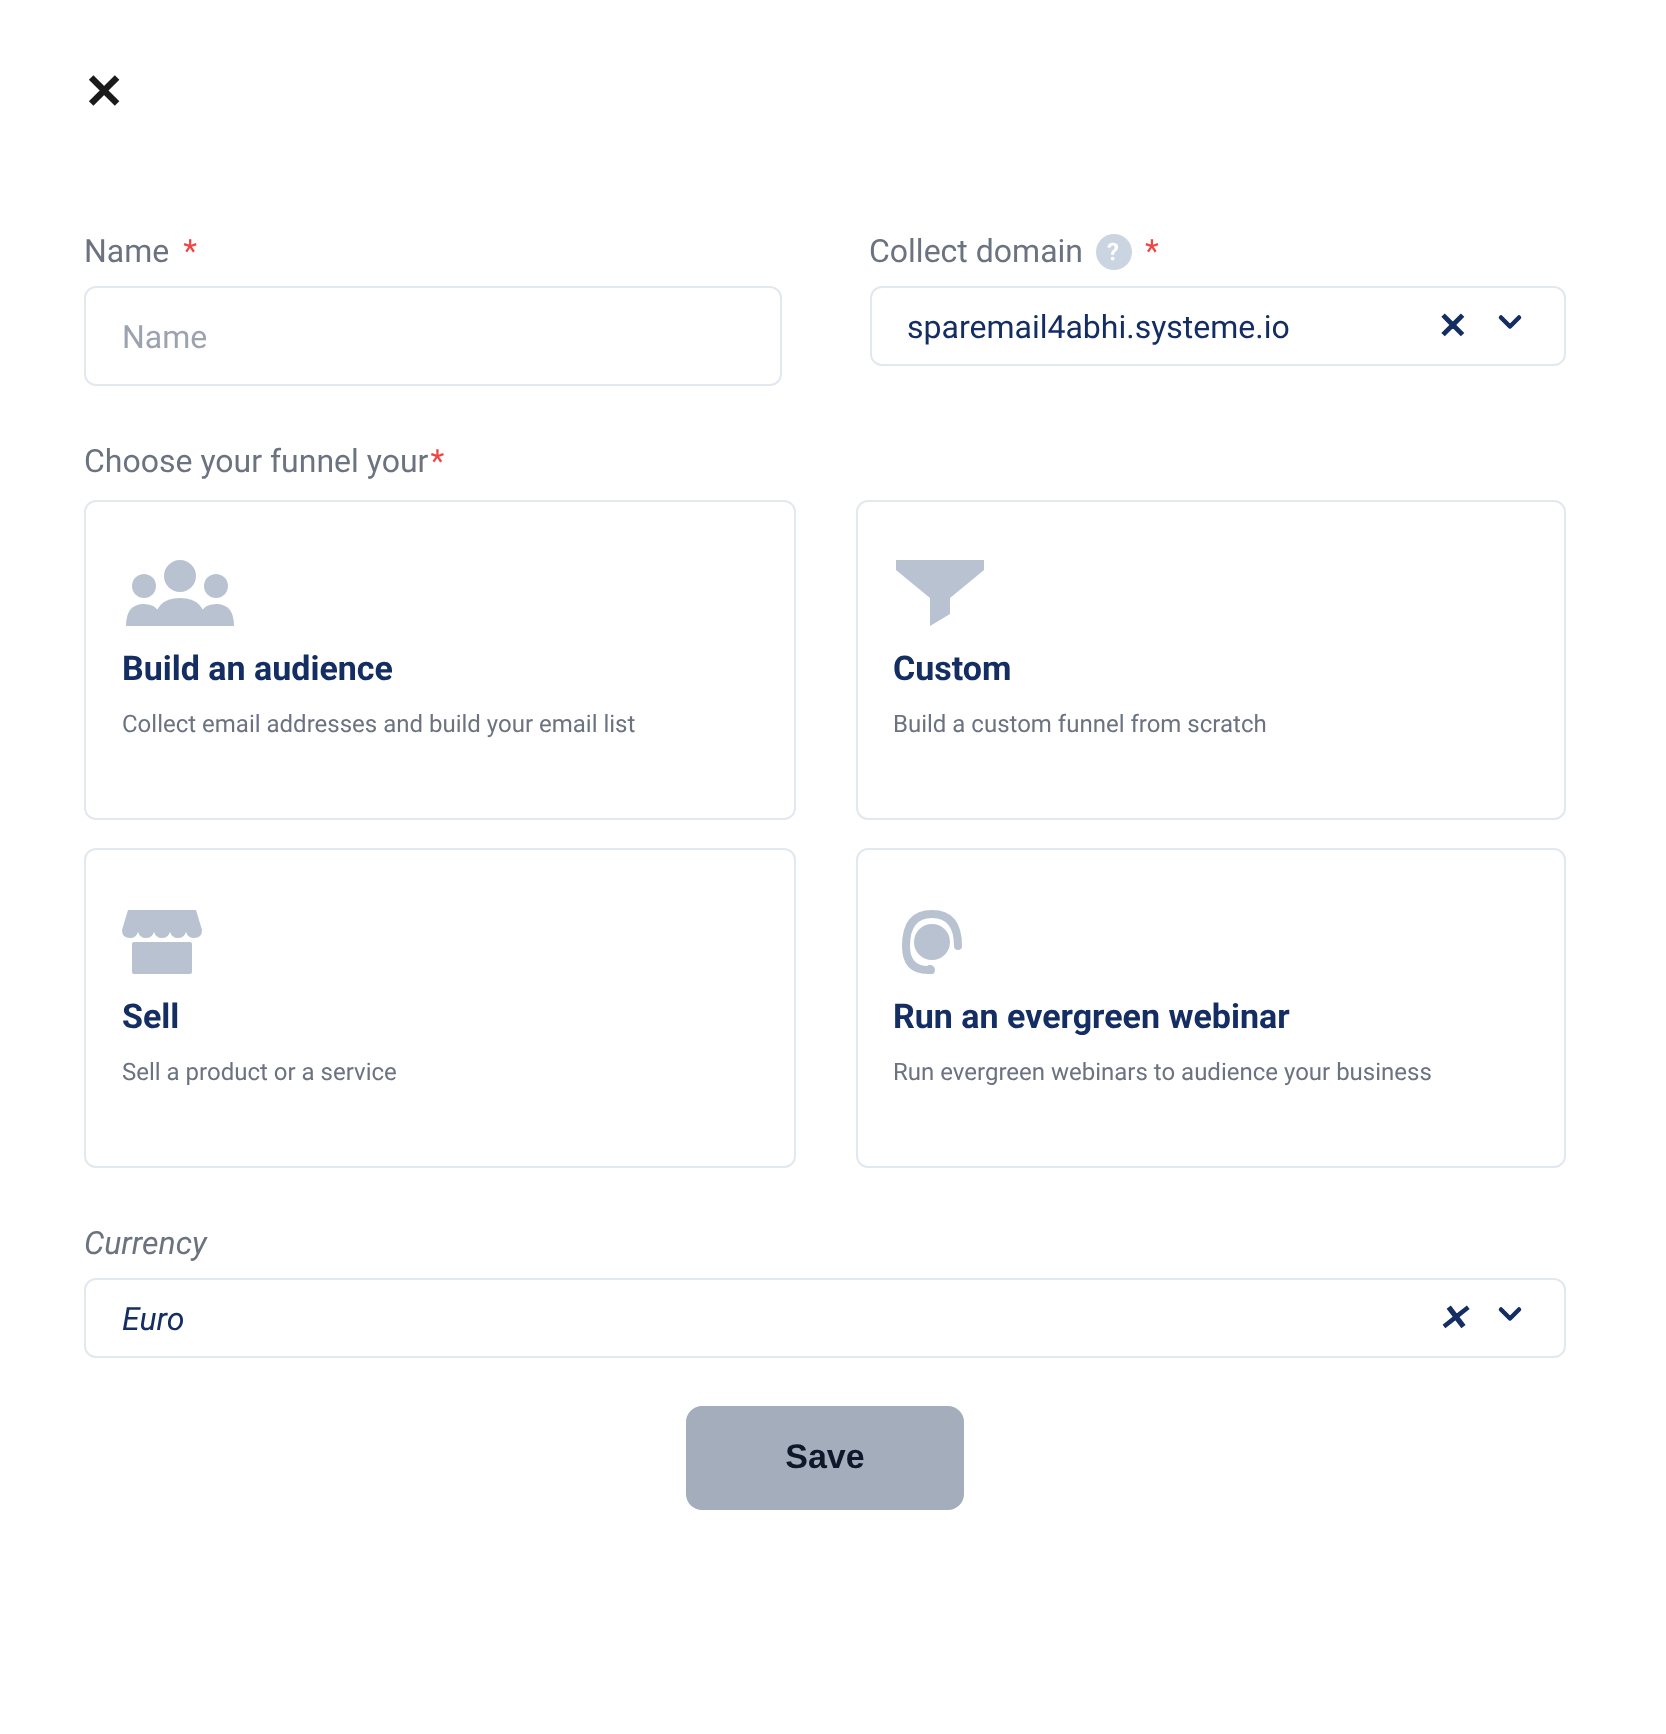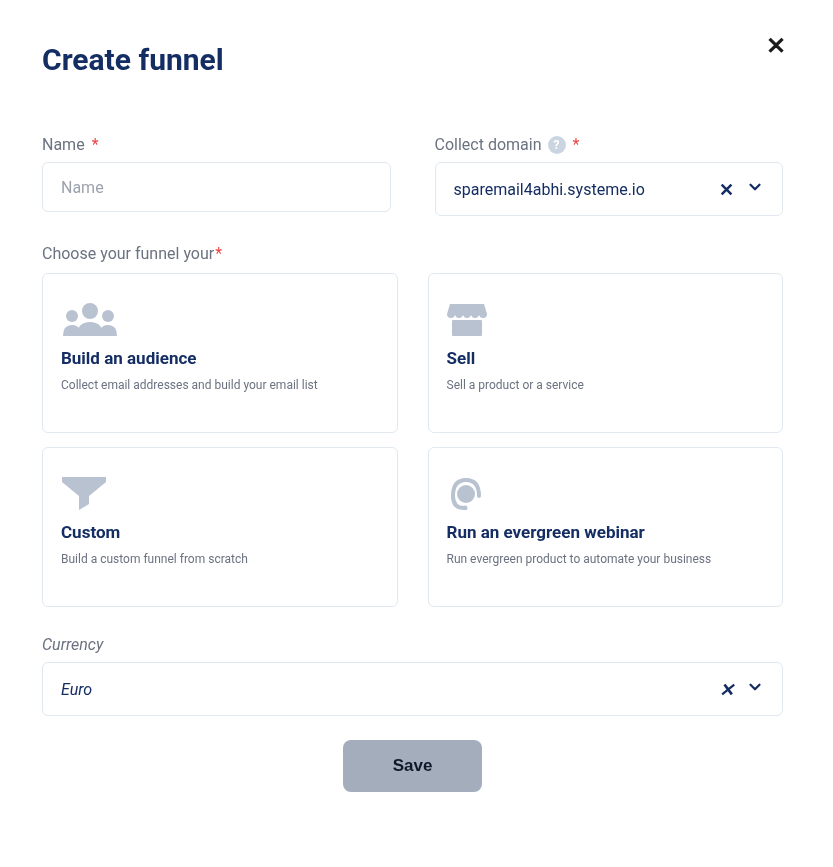--- a/index.html
+++ b/index.html
@@ -79,21 +79,21 @@
       color: #142d63;
       outline: none;
       font-family: inherit;
     }
     .input::placeholder {
       color: #9ca3af;
     }
     .select-wrapper {
       position: relative;
       width: 100%;
-      height: 54px;
+      height: 40px;
       border: 1px solid #e2e8f0;
       border-radius: 6px;
       display: flex;
       align-items: center;
       padding: 0 18px;
       cursor: pointer;
     }
     .select-value {
       flex: 1;
       font-size: 16px;
@@ -162,21 +162,20 @@
       font-size: 17px;
       font-weight: 600;
       cursor: pointer;
     }
   </style>
 </head>
 <body>
 
 <div class="container">
   <div class="header">
-    <h1 class="title">Create funnel</h1>
     <span class="close-btn">✕</span>
   </div>
 
   <div class="row">
     <div class="col">
       <div class="label">
         <span>Name</span>
           <span class="required">*</span>
       </div>
       <input type="text" class="input" placeholder="Name" style="">
@@ -216,50 +215,50 @@
           <circle cx="47" cy="14" r="6"></circle>
           <path d="M39 34 L39 28 Q41 23 47 23 Q56 23 56 34 Z"></path>
         </svg>
       </div>
       <div class="card-title">Build an audience</div>
       <div class="card-desc">Collect email addresses and build your email list</div>
     </div>
 
     <div class="card">
       <div class="card-icon">
+        <svg width="46" height="34" viewBox="0 0 46 34" fill="#b8c2d1">
+          <path d="M1 1 L45 1 L45 6 L28 20 L28 28 L18 34 L18 20 L1 6 Z"></path>
+        </svg>
+      </div>
+      <div class="card-title">Custom</div>
+      <div class="card-desc">Build a custom funnel from scratch</div>
+    </div>
+
+    <div class="card">
+      <div class="card-icon">
         <svg width="40" height="34" viewBox="0 0 40 34" fill="#b8c2d1">
           <path d="M3 2 L37 2 L40 12 Q40 16 36 16 Q33 16 32 13 Q31 16 28 16 Q25 16 24 13 Q23 16 20 16 Q17 16 16 13 Q15 16 12 16 Q9 16 8 13 Q7 16 4 16 Q0 16 0 12 Z"></path>
           <rect x="5" y="18" width="30" height="16" rx="1"></rect>
         </svg>
       </div>
       <div class="card-title">Sell</div>
       <div class="card-desc">Sell a product or a service</div>
-    </div>
-
-    <div class="card">
-      <div class="card-icon">
-        <svg width="46" height="34" viewBox="0 0 46 34" fill="#b8c2d1">
-          <path d="M1 1 L45 1 L45 6 L28 20 L28 28 L18 34 L18 20 L1 6 Z"></path>
-        </svg>
-      </div>
-      <div class="card-title">Custom</div>
-      <div class="card-desc">Build a custom funnel from scratch</div>
     </div>
 
     <div class="card">
       <div class="card-icon">
         <svg width="38" height="34" viewBox="0 0 38 34" fill="none" stroke="#b8c2d1" stroke-width="4">
           <path d="M6 20 Q6 4 19 4 Q32 4 32 20" stroke-linecap="round"></path>
           <ellipse cx="19" cy="18" rx="9" ry="9" fill="#b8c2d1" stroke="none"></ellipse>
           <path d="M6 20 Q6 32 17 32" stroke-linecap="round"></path>
           <circle cx="18" cy="32" r="2.5" fill="#b8c2d1" stroke="none"></circle>
         </svg>
       </div>
       <div class="card-title">Run an evergreen webinar</div>
-      <div class="card-desc">Run evergreen product to automate your business</div>
+      <div class="card-desc">Run evergreen webinars to audience your business</div>
     </div>
   </div>
 
   <div class="currency-section">
     <div class="label">
       <span>Currency</span>
     </div>
     <div class="select-wrapper">
       <span class="select-value">Euro</span>
       <div class="select-icons">

